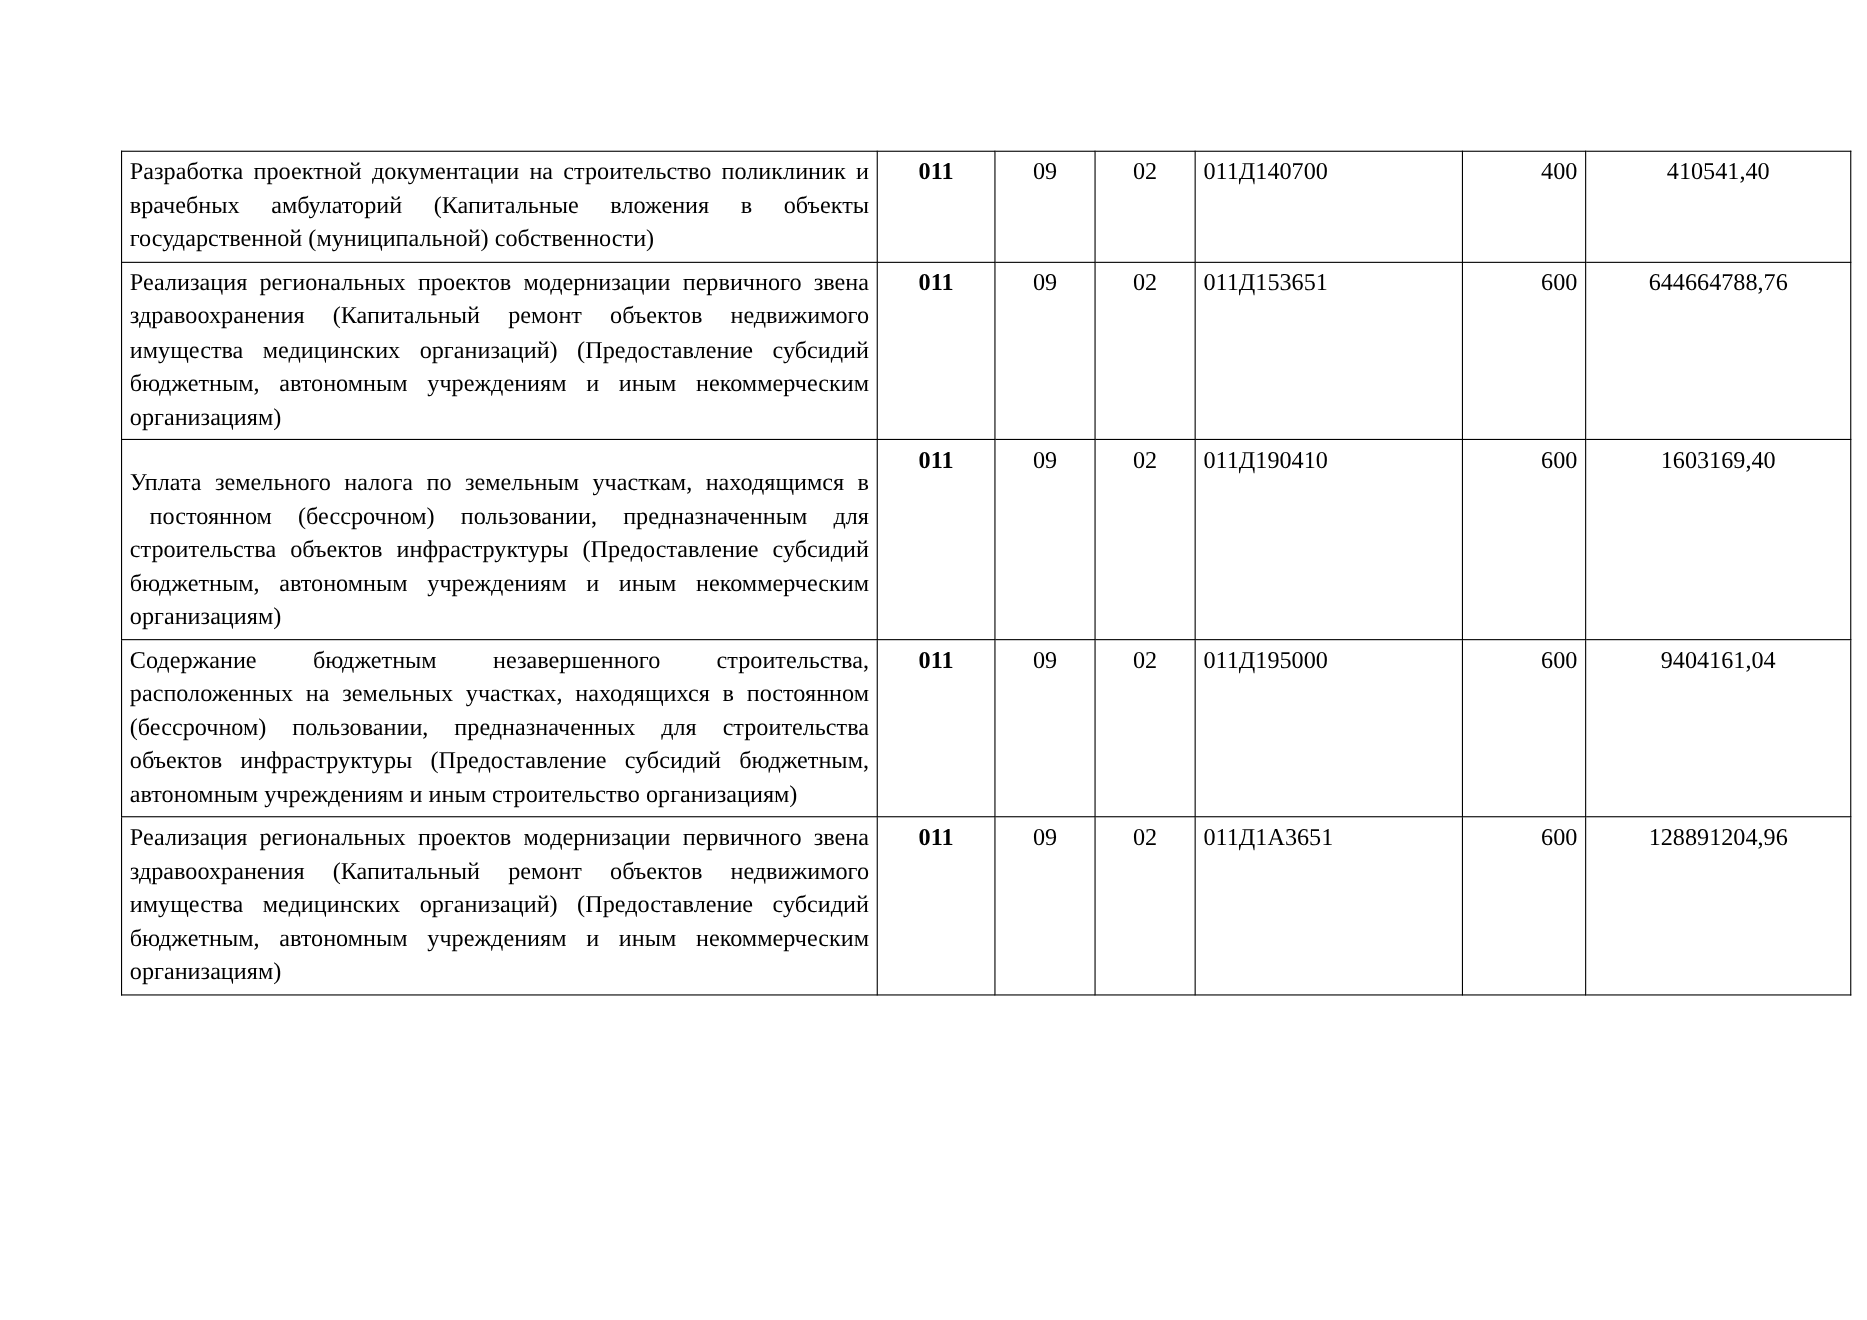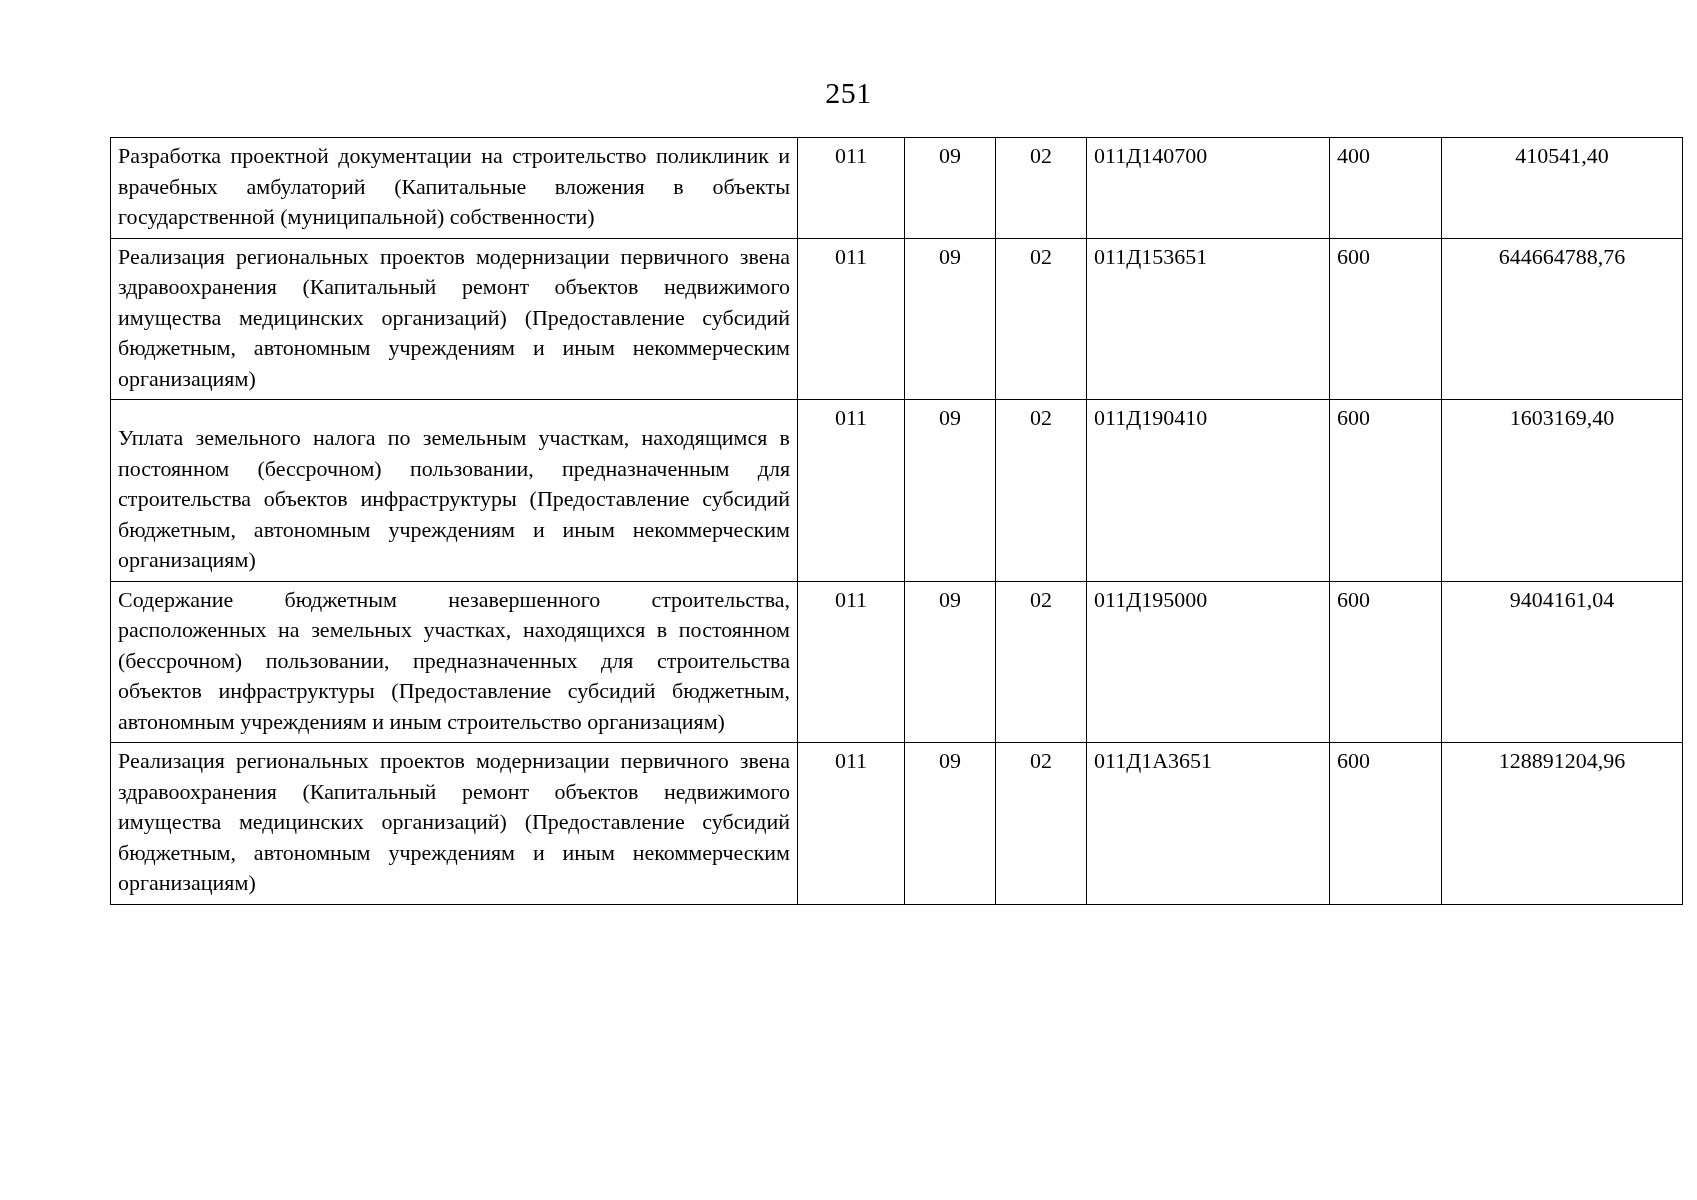--- a/index.html
+++ b/index.html
@@ -51,36 +51,35 @@
     vertical-align: top;
   }
   td.c-desc {
     width: 672px;
     text-align: justify;
     text-align-last: justify;
     hyphens: none;
     padding-left: 10px;
     padding-right: 10px;
   }
-  td.c-code3 { width: 92px;  text-align: center; }
+  td.c-code3 { width: 92px;  text-align: center; font-weight: bold; }
   td.c-code2 { width: 76px;  text-align: center; }
   td.c-code2b { width: 76px; text-align: center; }
   td.c-target { width: 228px; }
-  td.c-kvr   { width: 97px;  text-align: left; }
+  td.c-kvr   { width: 97px;  text-align: right; }
   td.c-sum   { width: 226px; text-align: center; }
   .desc-text {
     display: block;
   }
 </style>
 </head>
 <body>
 
 <div class="page">
 
-  <div class="page-number">251</div>
 
   <div class="table-wrap">
     <table class="budget">
       <tbody>
 
         <tr>
           <td class="c-desc">
               <span class="desc-text">
                 <span style="display: block; text-align: justify; text-align-last: justify;">Разработка проектной документации на строительство поликлиник и</span>
                 <span style="display: block; text-align: justify; text-align-last: justify;">врачебных амбулаторий (Капитальные вложения в объекты</span>
@@ -110,21 +109,21 @@
           <td class="c-code2b">02</td>
           <td class="c-target">011Д153651</td>
           <td class="c-kvr">600</td>
           <td class="c-sum">644664788,76</td>
         </tr>
 
         <tr>
           <td class="c-desc">
               <span class="desc-text">
                 <span style="display: block; text-align: justify; text-align-last: justify; margin-top: 20px;">Уплата земельного налога по земельным участкам, находящимся в</span>
-                <span style="display: block; text-align: justify; text-align-last: justify;">постоянном (бессрочном) пользовании, предназначенным для</span>
+                <span style="display: block; text-align: justify; text-align-last: justify; margin-left: 18px;">постоянном (бессрочном) пользовании, предназначенным для</span>
                 <span style="display: block; text-align: justify; text-align-last: justify;">строительства объектов инфраструктуры (Предоставление субсидий</span>
                 <span style="display: block; text-align: justify; text-align-last: justify;">бюджетным, автономным учреждениям и иным некоммерческим</span>
                 <span style="display: block; text-align: justify; text-align-last: left;">организациям)</span>
               </span>
             </td>
           <td class="c-code3">011</td>
           <td class="c-code2">09</td>
           <td class="c-code2b">02</td>
           <td class="c-target">011Д190410</td>
           <td class="c-kvr">600</td>

